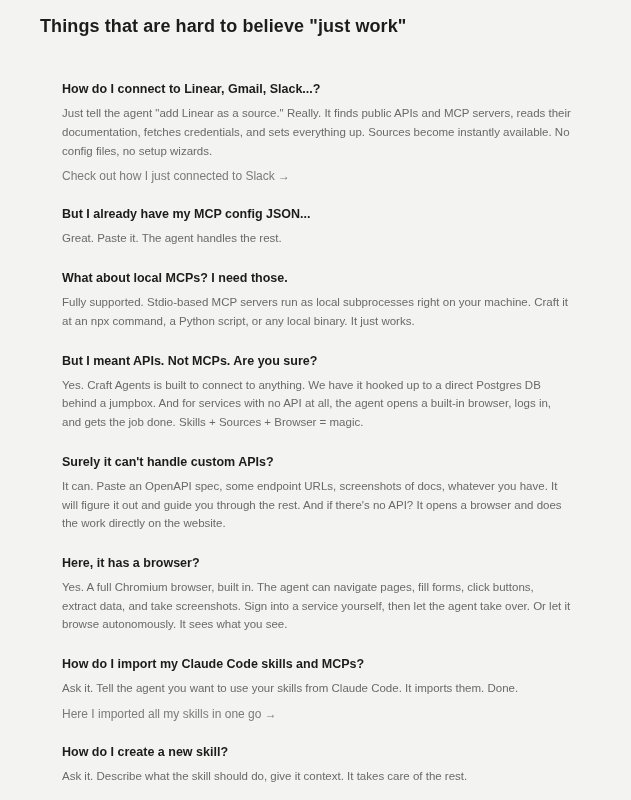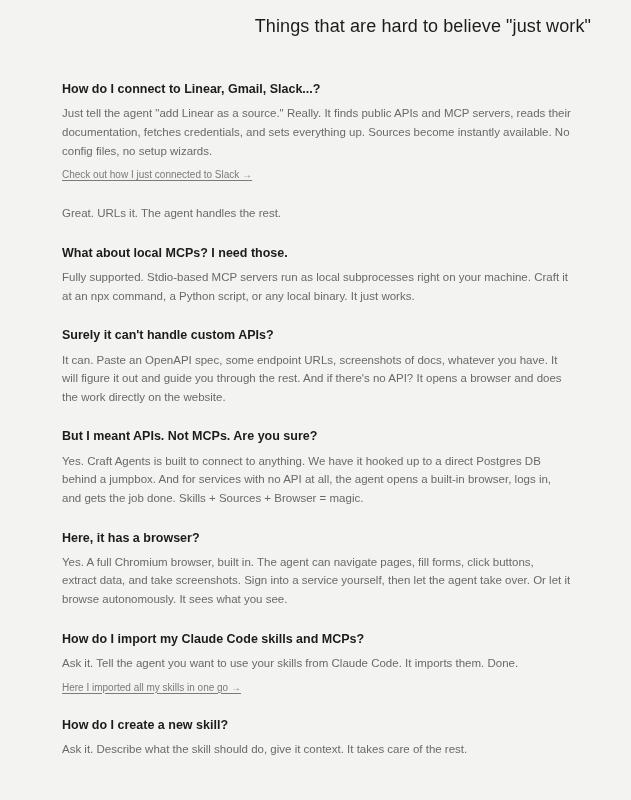--- a/index.html
+++ b/index.html
@@ -13,23 +13,23 @@
     font-family: "Liberation Sans", sans-serif;
     color: #2b2b2b;
     -webkit-font-smoothing: antialiased;
   }
   .page {
     width: 631px;
     box-sizing: border-box;
     padding: 0 0 40px 0;
   }
   .page-title {
-    text-align: right;
+    text-align: left;
     font-size: 18px;
-    font-weight: normal;
+    font-weight: bold;
     color: #1c1c1c;
     margin: 0;
     padding: 16px 40px 0 40px;
     letter-spacing: 0.1px;
   }
   .faq-list {
     padding: 0 60px 0 62px;
     margin-top: 44px;
   }
   .faq-item {
@@ -44,58 +44,58 @@
   }
   .faq-a {
     font-size: 11.5px;
     color: #6a6a68;
     line-height: 1.62;
     margin: 0;
   }
   .faq-link {
     display: inline-block;
     margin-top: 9px;
-    font-size: 10px;
+    font-size: 12px;
     color: #7b7b78;
-    text-decoration: underline;
     text-underline-offset: 2px;
     cursor: pointer;
     text-align: center;
   }
 </style>
 </head>
 <body>
 
 <div class="page">
   <h1 class="page-title">Things that are hard to believe "just work"</h1>
   <div class="faq-list">
 
     <div class="faq-item">
       <p class="faq-q">How do I connect to Linear, Gmail, Slack...?</p>
       <p class="faq-a">Just tell the agent "add Linear as a source." Really. It finds public APIs and MCP servers, reads their documentation, fetches credentials, and sets everything up. Sources become instantly available. No config files, no setup wizards.</p>
       <a class="faq-link">Check out how I just connected to Slack →</a>
     </div>
 
     <div class="faq-item">
-      <p class="faq-a">Great. URLs it. The agent handles the rest.</p>
+      <p class="faq-q">But I already have my MCP config JSON...</p>
+      <p class="faq-a">Great. Paste it. The agent handles the rest.</p>
     </div>
 
     <div class="faq-item">
       <p class="faq-q">What about local MCPs? I need those.</p>
       <p class="faq-a">Fully supported. Stdio-based MCP servers run as local subprocesses right on your machine. Craft it at an npx command, a Python script, or any local binary. It just works.</p>
     </div>
 
     <div class="faq-item">
-      <p class="faq-q">Surely it can't handle custom APIs?</p>
-      <p class="faq-a">It can. Paste an OpenAPI spec, some endpoint URLs, screenshots of docs, whatever you have. It will figure it out and guide you through the rest. And if there's no API? It opens a browser and does the work directly on the website.</p>
+      <p class="faq-q">But I meant APIs. Not MCPs. Are you sure?</p>
+      <p class="faq-a">Yes. Craft Agents is built to connect to anything. We have it hooked up to a direct Postgres DB behind a jumpbox. And for services with no API at all, the agent opens a built-in browser, logs in, and gets the job done. Skills + Sources + Browser = magic.</p>
     </div>
 
     <div class="faq-item">
-      <p class="faq-q">But I meant APIs. Not MCPs. Are you sure?</p>
-      <p class="faq-a">Yes. Craft Agents is built to connect to anything. We have it hooked up to a direct Postgres DB behind a jumpbox. And for services with no API at all, the agent opens a built-in browser, logs in, and gets the job done. Skills + Sources + Browser = magic.</p>
+      <p class="faq-q">Surely it can't handle custom APIs?</p>
+      <p class="faq-a">It can. Paste an OpenAPI spec, some endpoint URLs, screenshots of docs, whatever you have. It will figure it out and guide you through the rest. And if there's no API? It opens a browser and does the work directly on the website.</p>
     </div>
 
     <div class="faq-item">
       <p class="faq-q">Here, it has a browser?</p>
       <p class="faq-a">Yes. A full Chromium browser, built in. The agent can navigate pages, fill forms, click buttons, extract data, and take screenshots. Sign into a service yourself, then let the agent take over. Or let it browse autonomously. It sees what you see.</p>
     </div>
 
     <div class="faq-item">
       <p class="faq-q">How do I import my Claude Code skills and MCPs?</p>
       <p class="faq-a">Ask it. Tell the agent you want to use your skills from Claude Code. It imports them. Done.</p>

